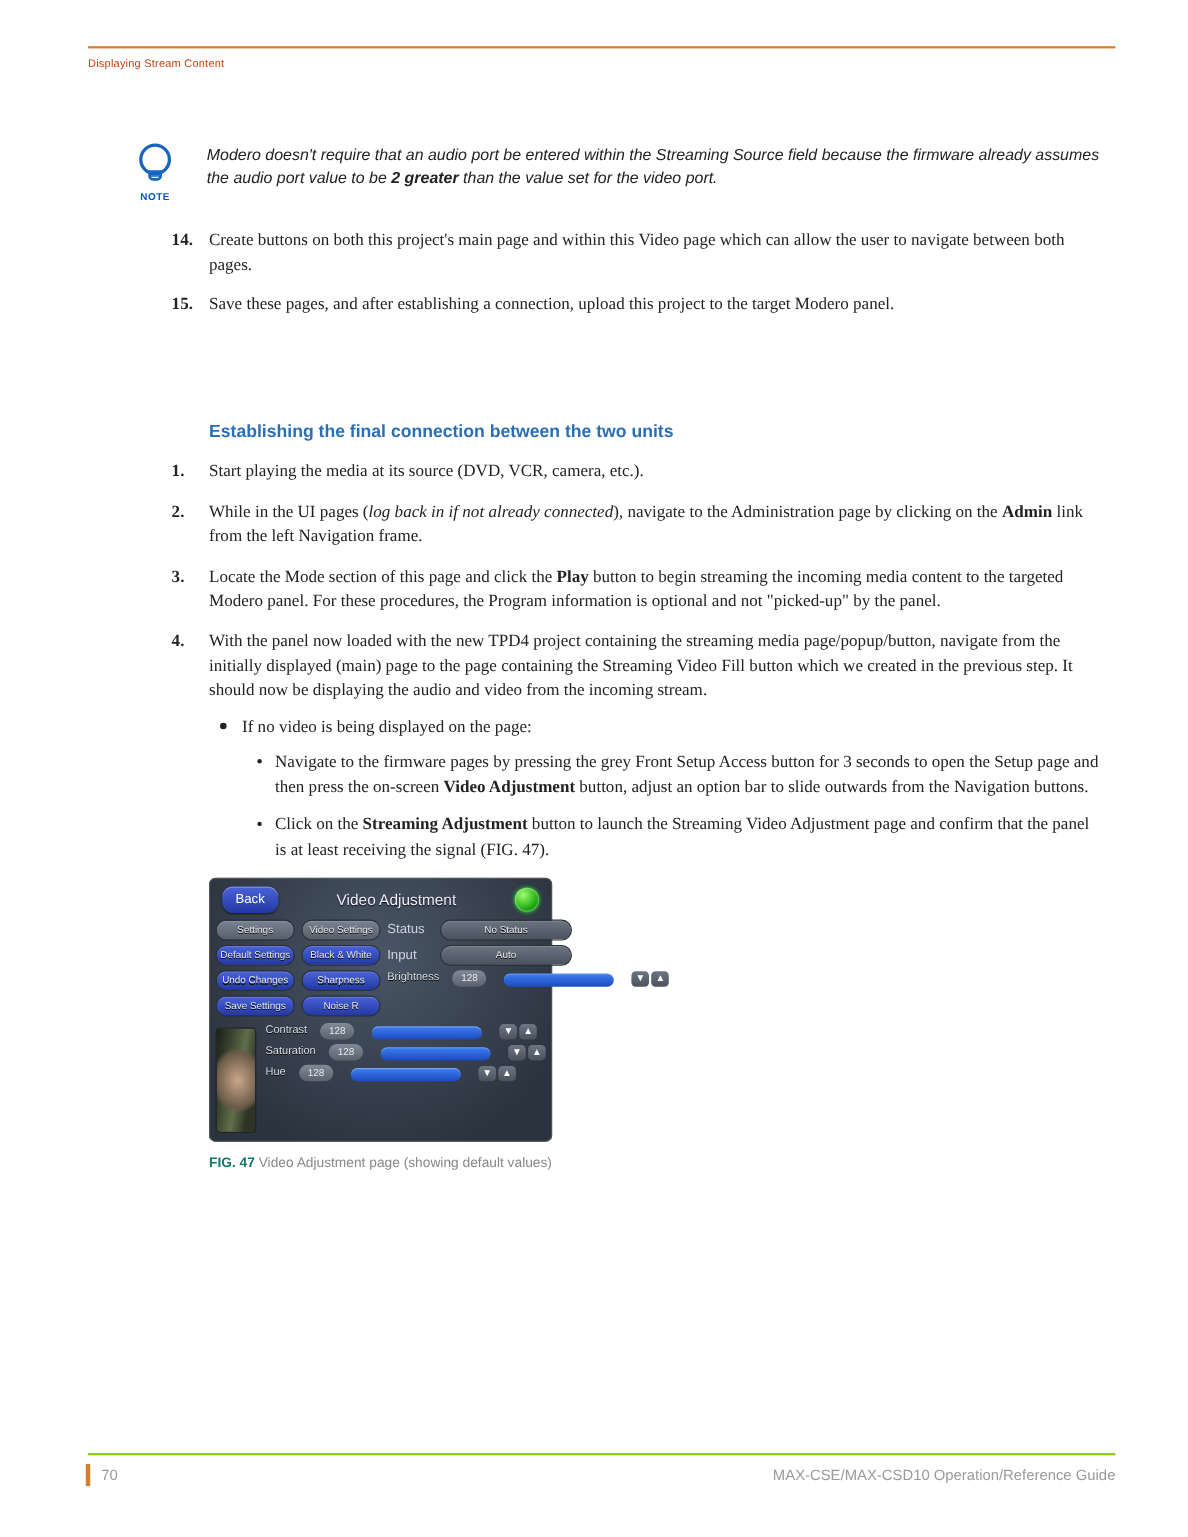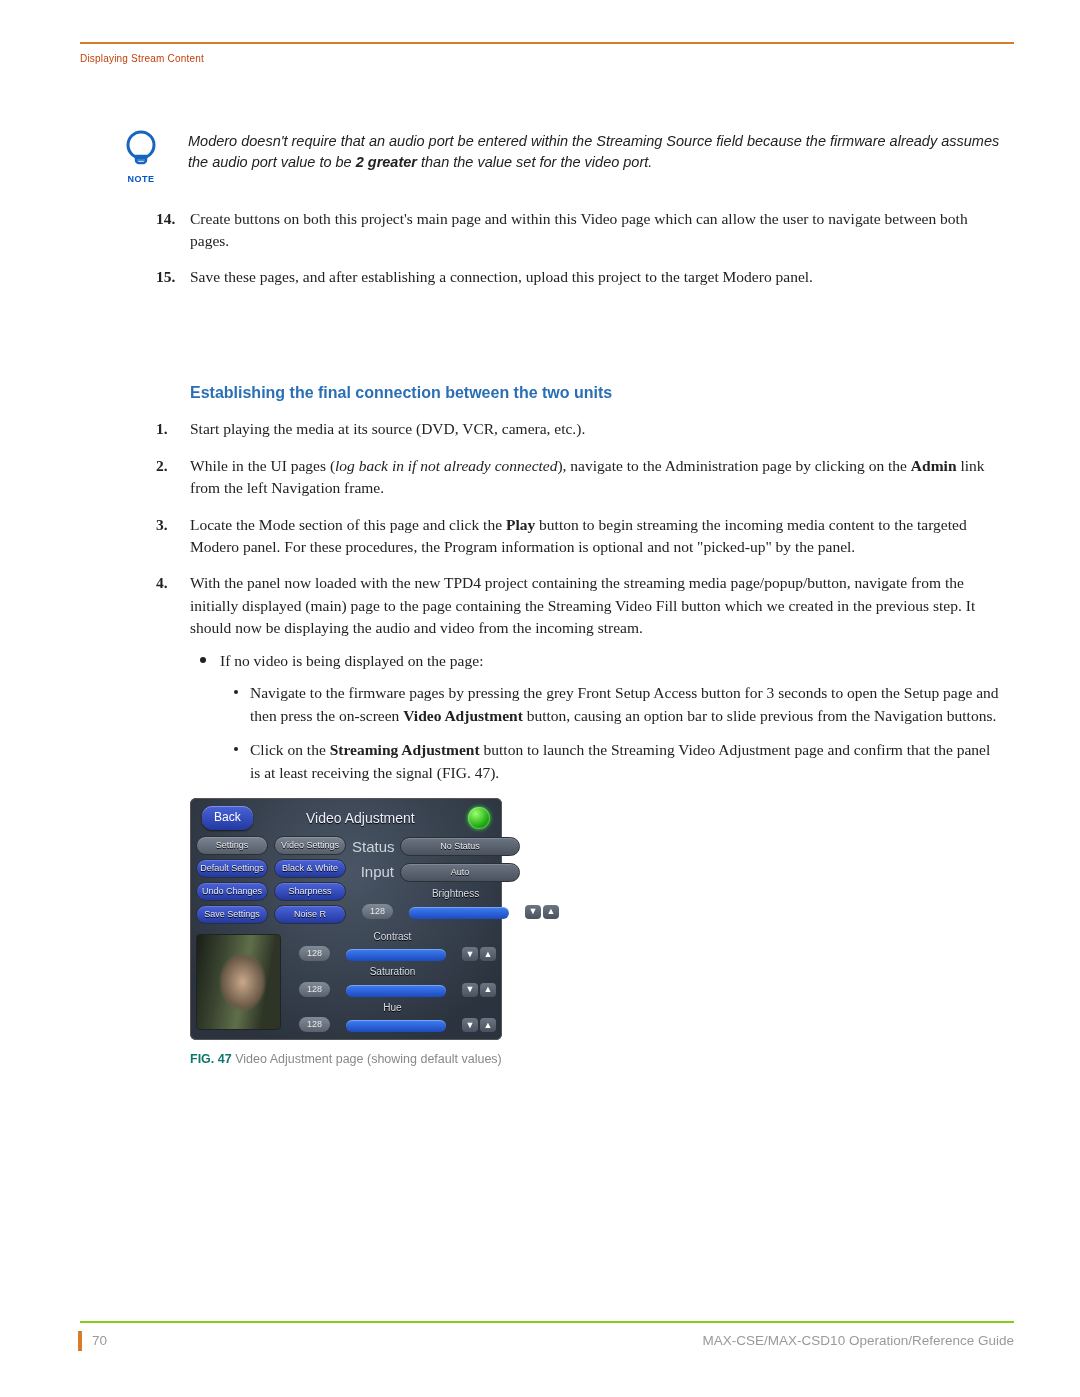--- a/index.html
+++ b/index.html
@@ -191,22 +191,22 @@
     color: #e8eaef;
     text-shadow: 0 1px 0 #000;
     box-shadow: inset 0 1px 0 rgba(255,255,255,0.15);
   }
   .pill.blue { background: linear-gradient(#4a63d9,#2338a0); }
   .pill.long { width: 120px; }
   .col-stack { display:flex; flex-direction:column; gap:4px; flex:1; }
   .col-stack .hdr { background:linear-gradient(#7a8392,#565e6a); }
   .right-col { flex: 1.4; display:flex; flex-direction:column; gap:4px; }
   .kv-row { display:flex; gap:6px; align-items:center; }
-  .kv-row .k { width:42px; text-align:right; font-size:15px; color:#cfd4dc; }
-  .slider-block { display:flex; flex-direction:column; gap:2px; align-items:center; }
+  .kv-row .k { width:42px; text-align:left; font-size:12px; color:#cfd4dc; }
+  .slider-block { display:flex; flex-direction:row; gap:2px; align-items:center; }
   .slider-label { font-size:10px; color:#d8dde6; text-shadow:0 1px 0 #000;}
   .slider-row { display:flex; align-items:flex-end; gap:16px;margin-left:10px; }
   .val-pill { background:linear-gradient(#808a98,#5a626d); border-radius:8px; padding:1px 8px; font-size:9px;}
   .bar { width:100px; height:12px; border-radius:6px; background:linear-gradient(#3e7ff1,#1d4ac0); box-shadow:inset 0 1px 0 rgba(255,255,255,.3);}
   .updown { display:flex; gap:2px;}
   .ud { width:16px;height:14px;border-radius:4px;background:linear-gradient(#6c7583,#4a525e);display:flex;align-items:center;justify-content:center;font-size:9px;color:#fff;}
   .video-thumb {
     width: 150px; height: 96px; border-radius: 4px; overflow:hidden; margin-top:4px;
     background:
       radial-gradient(ellipse 40px 50px at 55% 50%, #caa88a 0%, #6b5a48 50%, transparent 60%),
@@ -290,21 +290,21 @@
     <li>
       <span>Locate the Mode section of this page and click the </span><b>Play</b><span> button to begin streaming the incoming media content to the targeted Modero panel. For these procedures, the Program information is optional and not "picked-up" by the panel.</span>
     </li>
     <li>
       <span>With the panel now loaded with the new TPD4 project containing the streaming media page/popup/button, navigate from the initially displayed (main) page to the page containing the Streaming Video Fill button which we created in the previous step. It should now be displaying the audio and video from the incoming stream.</span>
       <ul class="bullets">
         <li>
           <span>If no video is being displayed on the page:</span>
           <ul class="subbullets">
             <li>
-              <span>Navigate to the firmware pages by pressing the grey Front Setup Access button for 3 seconds to open the Setup page and then press the on-screen </span><b>Video Adjustment</b><span> button, causing an option bar to slide previous from the Navigation buttons.</span>
+              <span>Navigate to the firmware pages by pressing the grey Front Setup Access button for 3 seconds to open the Setup page and then press the on-screen </span><b>Video Adjustment</b><span> button, adjust an option bar to slide outwards from the Navigation buttons.</span>
             </li>
             <li>
               <span>Click on the </span><b>Streaming Adjustment</b><span> button to launch the Streaming Video Adjustment page and confirm that the panel is at least receiving the signal (FIG. 47).</span>
             </li>
           </ul>
         </li>
       </ul>
     </li>
   </ol>
 

